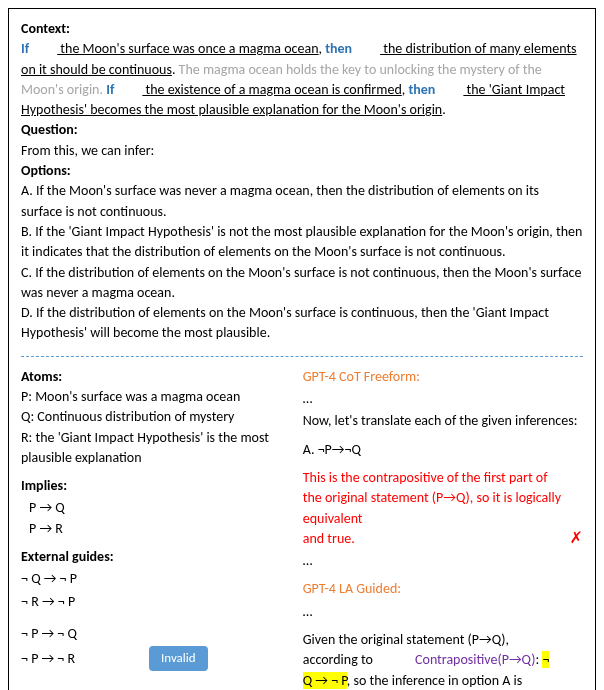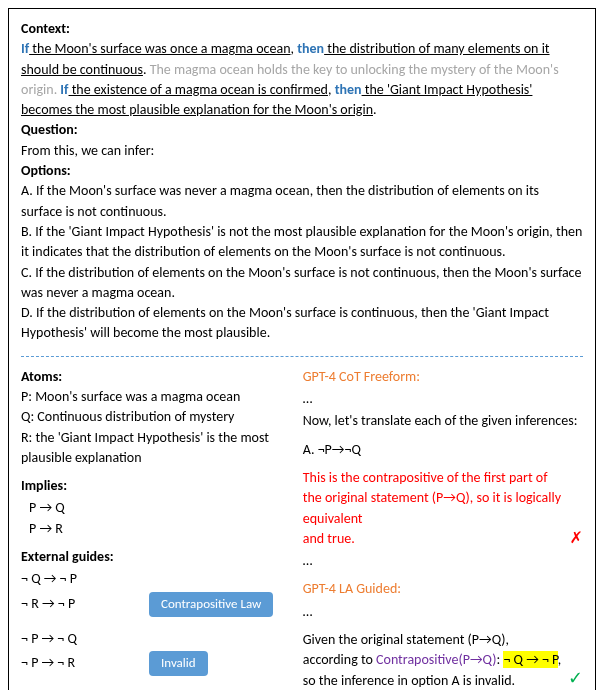--- a/index.html
+++ b/index.html
@@ -14,41 +14,41 @@
     border: 1px solid #000;
     margin: 8px;
     padding: 10px 12px;
     line-height: 1.45;
   }
   .top-section {
     padding-bottom: 6px;
   }
   .label { font-weight: bold; }
   .blue-bold { color: #2E74B5; font-weight: bold; }
-  .underline { text-decoration: underline; }
+  .underline { text-decoration: underline; padding-left: 28px; }
   .gray { color: #A6A6A6; }
   .option { margin: 0; }
   .divider {
     border: none;
     border-top: 1.6px dashed #5B9BD5;
     margin: 6px 0 10px 0;
   }
   .columns {
     display: flex;
     gap: 12px;
   }
   .col-left {
     flex: 0 0 48%;
   }
   .col-right {
     flex: 1;
   }
   .orange-bold { color: #ED7D31; font-weight: normal; }
   .red { color: #FF0000; }
-  .purple { color: #7030A0; }
+  .purple { color: #7030A0; margin-left: 39px; }
   .hl-yellow { background: #FFFF00; }
   .mt { margin-top: 8px; }
   .arrow-row { margin: 1px 8px; }
   .pill {
     display: inline-block;
     background: #5B9BD5;
     color: #fff;
     padding: 3px 12px;
     border-radius: 4px;
     font-size: 13px;
@@ -106,21 +106,20 @@
       <div class="arrow-row">P → Q</div>
       <div class="arrow-row">P → R</div>
 
       <div class="label mt">External guides:</div>
 
       <div class="guide-row">
         <div class="guide-col">¬ Q → ¬ P</div>
       </div>
       <div class="guide-row">
         <div class="guide-col">¬ R → ¬ P</div>
-        <span class="pill">Contrapositive Law</span>
       </div>
 
       <div style="height:8px"></div>
 
       <div class="guide-row">
         <div class="guide-col">¬ P → ¬ Q</div>
       </div>
       <div class="guide-row">
         <div class="guide-col">¬ P → ¬ R</div>
         <span class="pill">Invalid</span>

